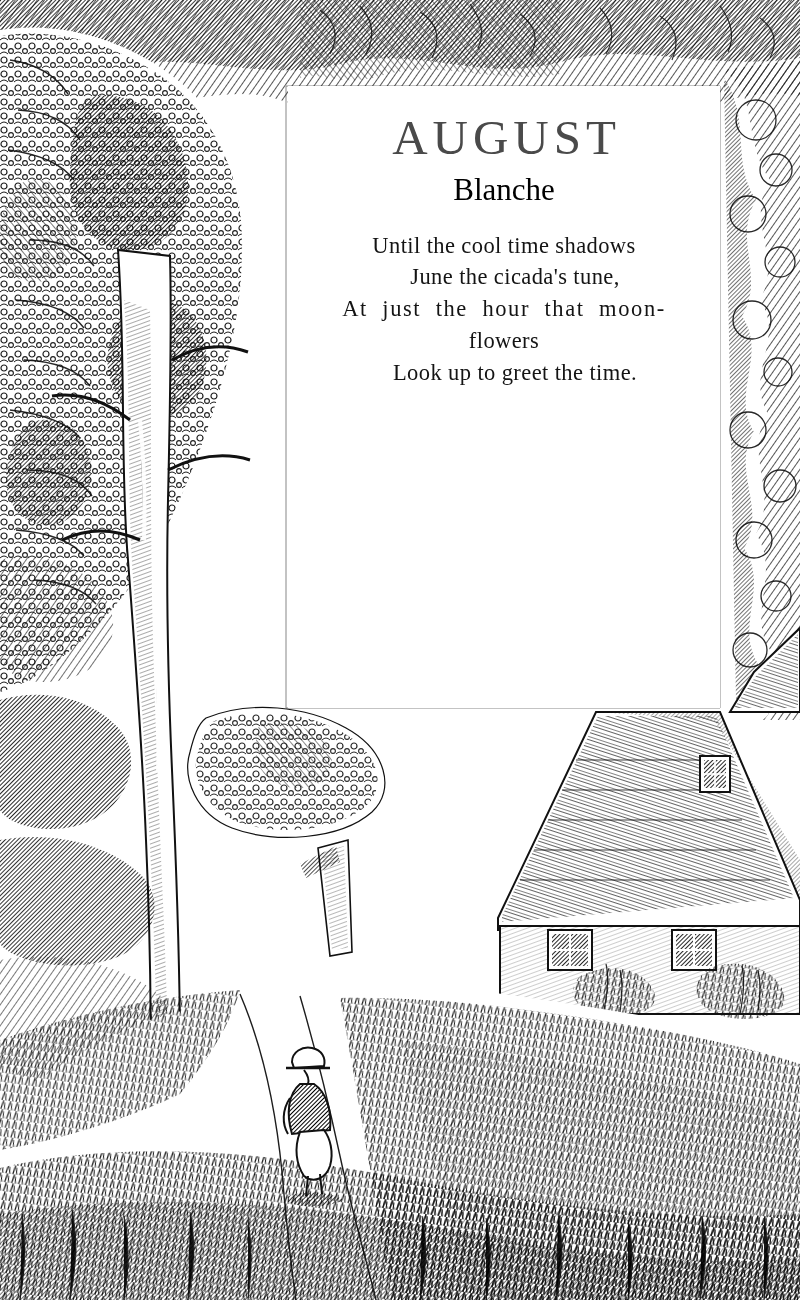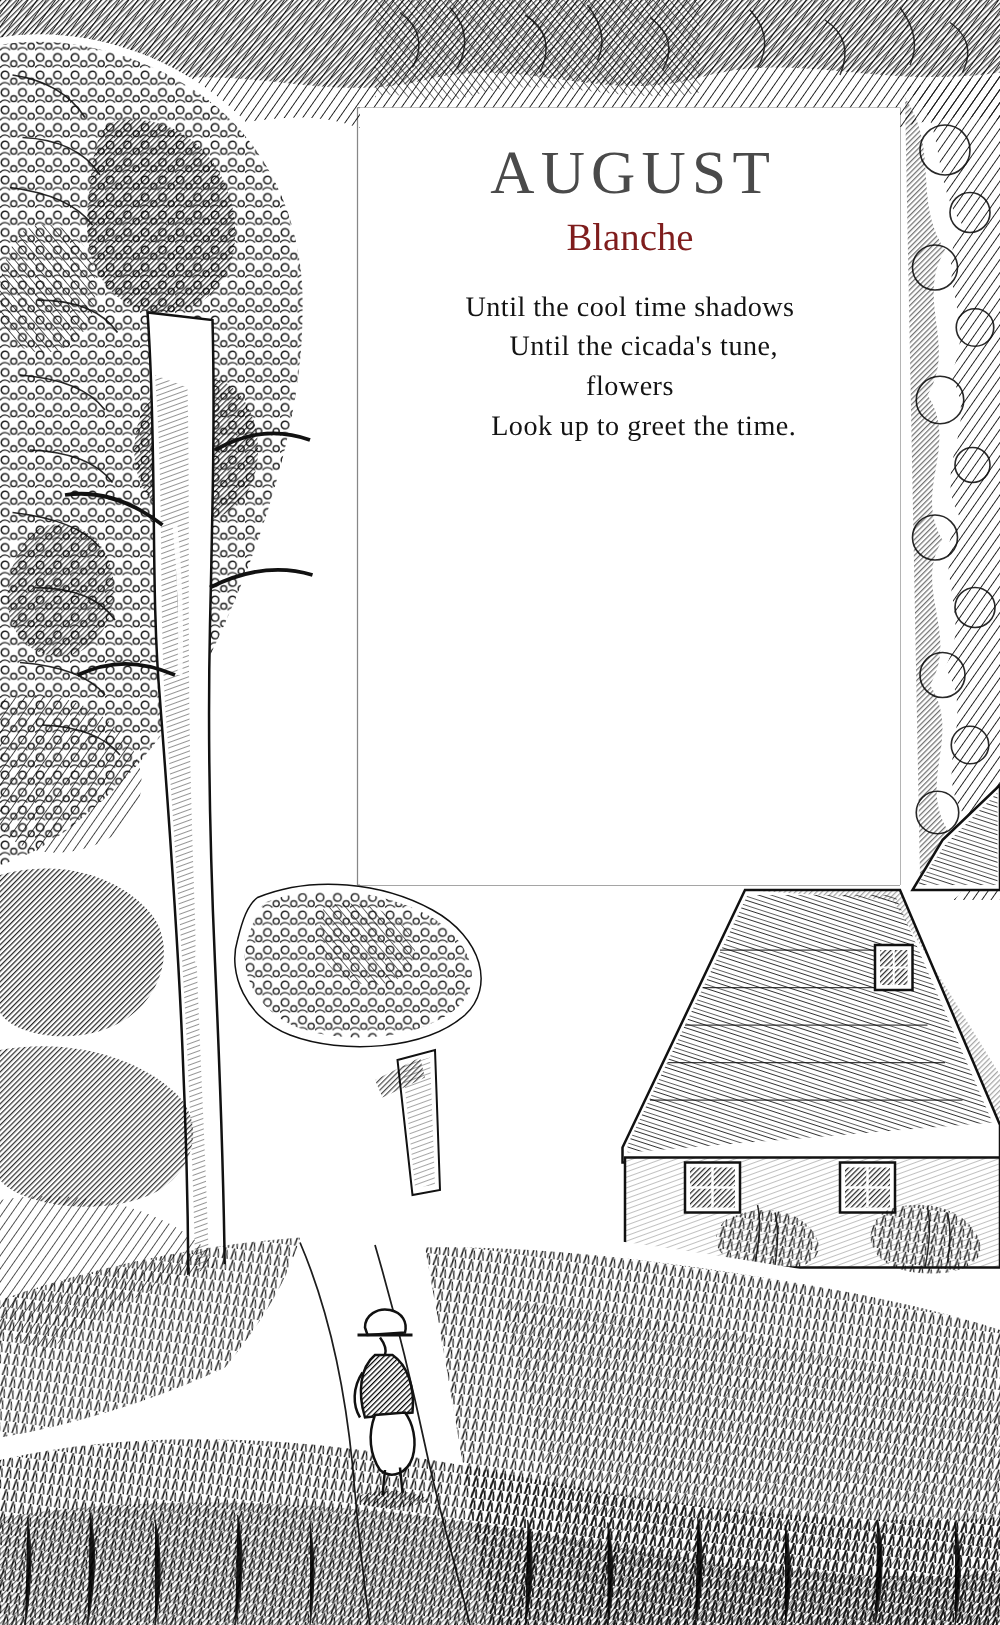--- a/index.html
+++ b/index.html
@@ -44,21 +44,21 @@
     letter-spacing: 5px;
     color: #4a4a4a;
     font-weight: 400;
     line-height: 1.05;
     margin: 0 0 10px 0;
     text-indent: 5px;
   }
   #poem-author {
     font-family: "Liberation Serif", serif;
     font-size: 31px;
-    color: #7f1d1d;
+    color: #000000;
     font-weight: 400;
     margin: 0 0 22px 0;
     line-height: 1.1;
   }
   .stanza {
     margin: 0 0 26px 0;
   }
   .stanza:last-child {
     margin-bottom: 0;
   }
@@ -320,19 +320,20 @@
     </g>
   </svg>
 
   <div id="poem-panel">
     <div id="poem-title">AUGUST</div>
     <div id="poem-author">Blanche</div>
 
 
     <div class="stanza">
       <div class="line">Until the cool time shadows</div>
-      <div class="line indent">Until the cicada's tune,</div>
+      <div class="line indent">June the cicada's tune,</div>
+      <div class="line justify-wide">At  just  the  hour  that  moon-</div>
       <div class="line cont">flowers</div>
       <div class="line indent">Look up to greet the time.</div>
     </div>
   </div>
 
 </div>
 
 </body></html>

